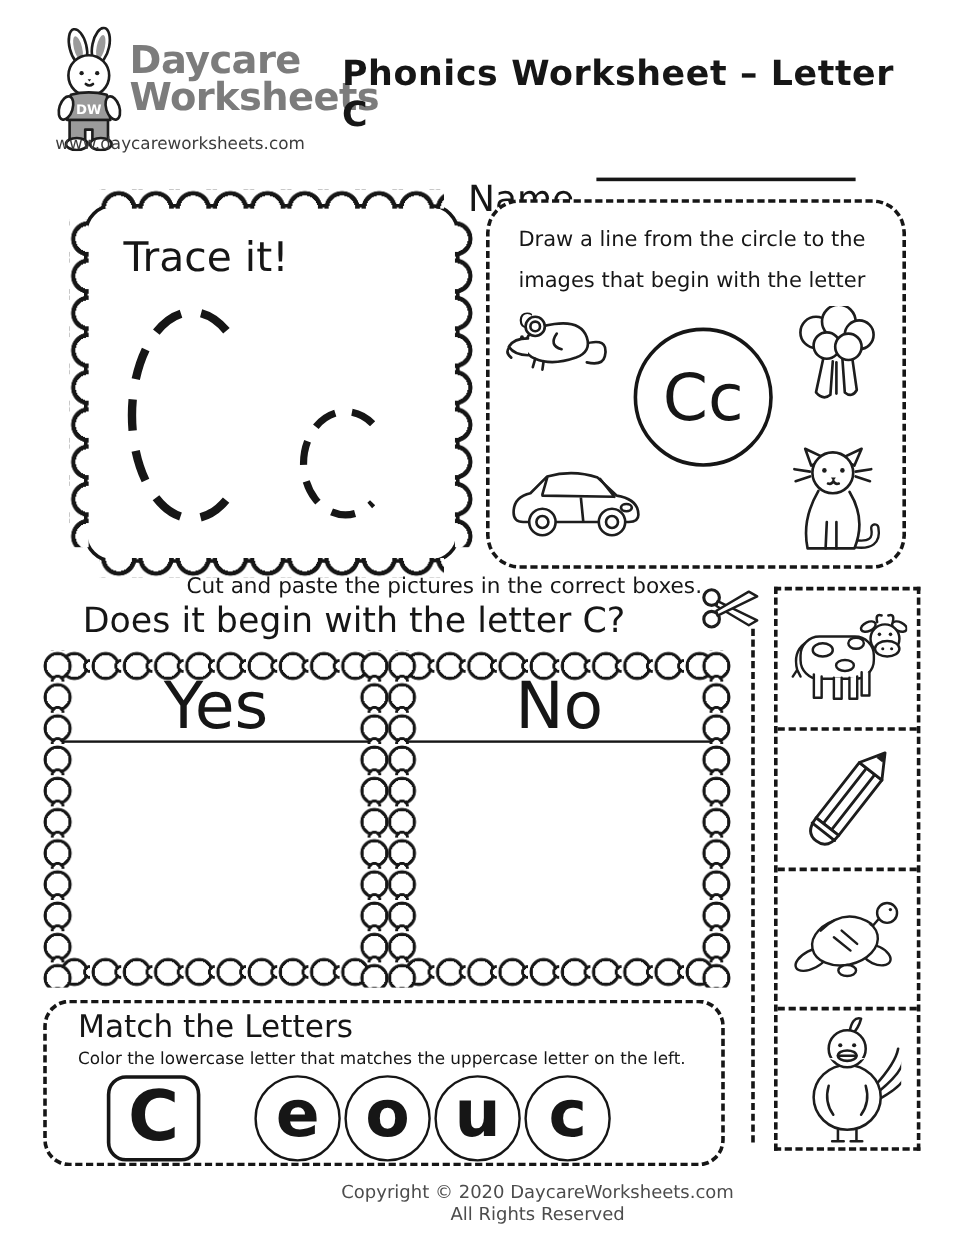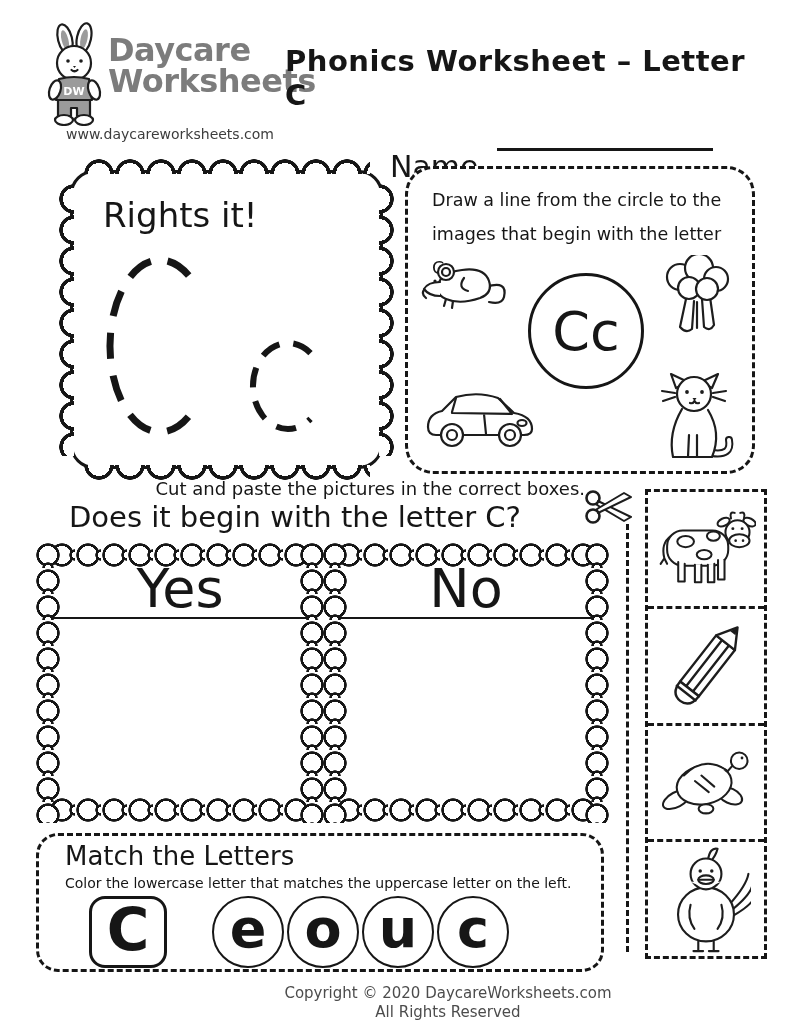--- a/index.html
+++ b/index.html
@@ -99,29 +99,29 @@
         <ellipse class="f" cx="40" cy="98" rx="9" ry="5"></ellipse>
       </g>
       <text x="30" y="73" text-anchor="middle" font-size="11" font-weight="bold" fill="#ffffff">DW</text>
     </svg>
   </div>
 
   <div class="abs brand-name" style="left:108px;top:35px;">
     <div>Daycare</div>
     <div>Worksheets</div>
   </div>
-  <div class="abs brand-url" style="left:40px;top:126px;margin-left:20px;">www.daycareworksheets.com</div>
+  <div class="abs brand-url" style="left:40px;top:112px;">www.daycareworksheets.com</div>
 
   <div class="abs title" style="left:285px;top:44px;">Phonics Worksheet – Letter C</div>
 
   <div class="abs name-label" style="left:390px;top:114px;">Name</div>
   <div class="abs name-line" style="left:497px;top:148px;"></div>
 
   <div class="abs trace-box">
-    <div class="abs trace-title">Rights it!</div>
+    <div class="abs trace-title">Trace it!</div>
     <svg class="abs" style="left:0;top:0;" viewBox="0 0 307 293" width="307" height="293" aria-label="Cc">
       <path d="M115.7 102.6 A 50 86 0 1 0 115.7 243.4" fill="none" stroke="#161616" stroke-width="7" stroke-dasharray="26 17"></path>
       <path d="M237.5 180.1 A 35 43 0 1 0 237.5 245.9" fill="none" stroke="#161616" stroke-width="6" stroke-dasharray="20 14"></path>
     </svg>
     <div class="sc sc-top"></div>
     <div class="sc sc-bottom"></div>
     <div class="sc sc-left"></div>
     <div class="sc sc-right"></div>
   </div>
 

